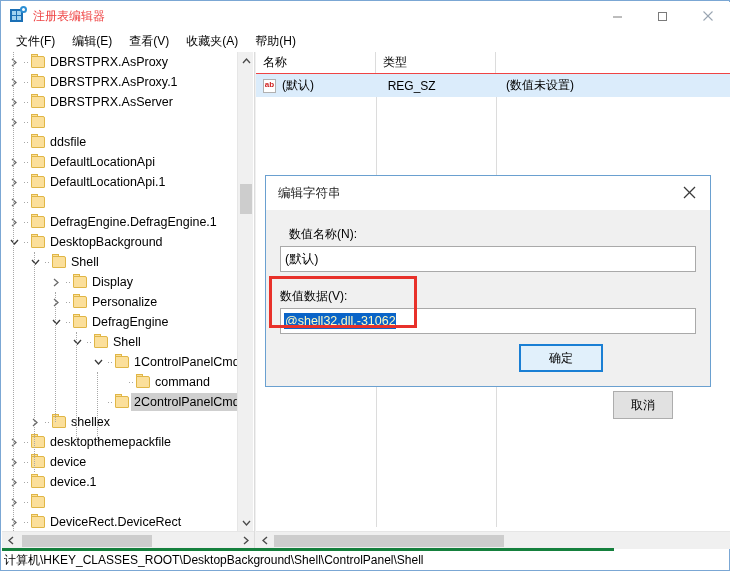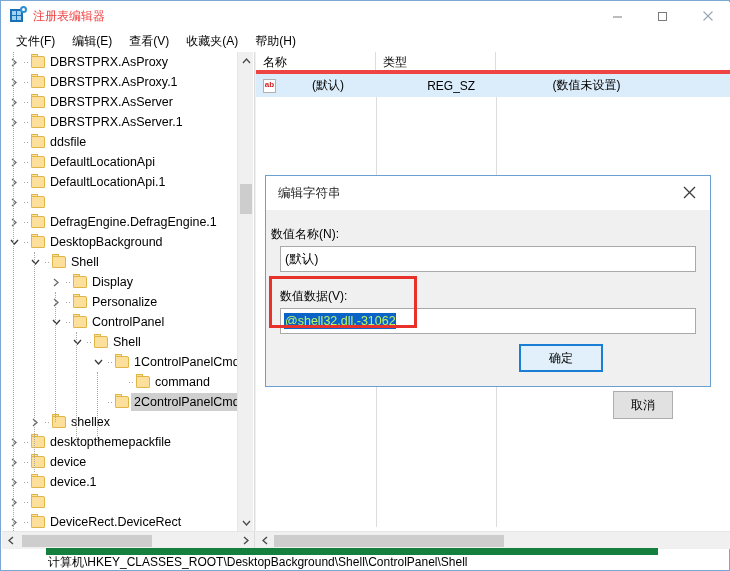--- a/index.html
+++ b/index.html
@@ -221,21 +221,21 @@
     left: 254px; top: 0px;
     width: 474px; height: 497px;
     background: #ffffff;
     overflow: hidden;
   }
   #list-header {
     position:absolute; left:0; top:0;
     height: 22px; width: 474px;
     display:flex;
     background:#ffffff;
-    border-bottom:4px solid #ef4444;
+    border-bottom:1px solid #ef4444;
     box-sizing:border-box;
   }
   .col-head {
     font-size: 12px;
     color: #000;
     line-height: 21px;
     padding-left: 7px;
     border-right: 1px solid #dcdcdc;
     box-sizing: border-box;
     white-space: nowrap;
@@ -246,21 +246,20 @@
 
   #list-rows {
     position:absolute; left:0; top:22px;
     width: 474px;
   }
   .list-row {
     height: 23px;
     display: flex;
     align-items: center;
     background: #dbecfb;
-    gap: 30px;
   }
   .val-icon {
     width: 16px; height: 16px;
     margin-left: 6px; margin-right: 4px;
     position: relative;
     flex: none;
   }
   .val-icon .page {
     position:absolute; left:1px; top:1px;
     width:13px; height:14px;
@@ -305,25 +304,24 @@
     width: 230px; height: 12px;
     background: #cdcdcd;
   }
 
   
   #statusbar {
     position: absolute;
     left: 1px; bottom: 1px;
     width: 612px; height: 21px;
     background: #ffffff;
-    border-top: 7px solid #15803d;
+    border-top: 3px solid #15803d;
     box-sizing: border-box;
     display:flex; align-items:center;
     overflow: hidden;
-    margin-left: 44px;
   }
   #status-text {
     font-size: 12px;
     color: #000;
     padding-left: 2px;
     white-space: nowrap;
     line-height: 19px;
   }
 
   
@@ -385,27 +383,27 @@
     background: #ffffff;
     border: 1px solid #a9a9a9;
     box-sizing: border-box;
     font-size: 12.5px;
     color: #000;
     padding-left: 4px;
     line-height: 22px;
     white-space: nowrap;
     overflow: hidden;
   }
-  #name-label { left: 5px; top: 16px; }
+  #name-label { left: 23px; top: 16px; }
   #name-input { left: 14px; top: 36px; width: 416px; height: 26px; line-height: 24px; }
   #data-label { left: 14px; top: 78px; }
   #data-input { left: 14px; top: 98px; width: 416px; height: 26px; line-height: 24px; padding-left:3px;}
   #data-input .sel {
     background: #0a64c8;
-    color: #bef264;
+    color: #fef9c3;
     padding: 1px 0 1px 1px;
   }
   #red-box {
     position: absolute;
     left: 3px; top: 66px;
     width: 148px; height: 52px;
     border: 3px solid #e8312a;
     box-sizing: border-box;
     z-index: 3;
     pointer-events: none;
@@ -523,21 +521,20 @@
             <div class="twisty">
               <svg width="6" height="9" viewBox="0 0 6 9">
                 <polyline points="1,1 5,4.5 1,8" fill="none" stroke="#6a6a6a" stroke-width="1.3"></polyline>
               </svg>
             </div>
             <div class="dots">··</div>
             <div class="folder">
               <div class="ftab"></div>
               <div class="fbody"></div>
             </div>
-            <div class="tree-label">DBRSTPRX.AsServer.1</div>
           </div>
           <div class="tree-row">
             <div class="indent" style="width: 4px;"></div>
             <div class="twisty"></div>
             <div class="dots">··</div>
             <div class="folder">
               <div class="ftab"></div>
               <div class="fbody"></div>
             </div>
             <div class="tree-label">ddsfile</div>
@@ -658,21 +655,21 @@
             <div class="twisty">
               <svg width="9" height="6" viewBox="0 0 9 6">
                 <polyline points="1,1 4.5,5 8,1" fill="none" stroke="#3a3a3a" stroke-width="1.3"></polyline>
               </svg>
             </div>
             <div class="dots">··</div>
             <div class="folder">
               <div class="ftab"></div>
               <div class="fbody"></div>
             </div>
-            <div class="tree-label">ControlPanel</div>
+            <div class="tree-label">DefragEngine</div>
           </div>
           <div class="tree-row">
             <div class="indent" style="width: 67px;"></div>
             <div class="twisty">
               <svg width="9" height="6" viewBox="0 0 9 6">
                 <polyline points="1,1 4.5,5 8,1" fill="none" stroke="#3a3a3a" stroke-width="1.3"></polyline>
               </svg>
             </div>
             <div class="dots">··</div>
             <div class="folder">

